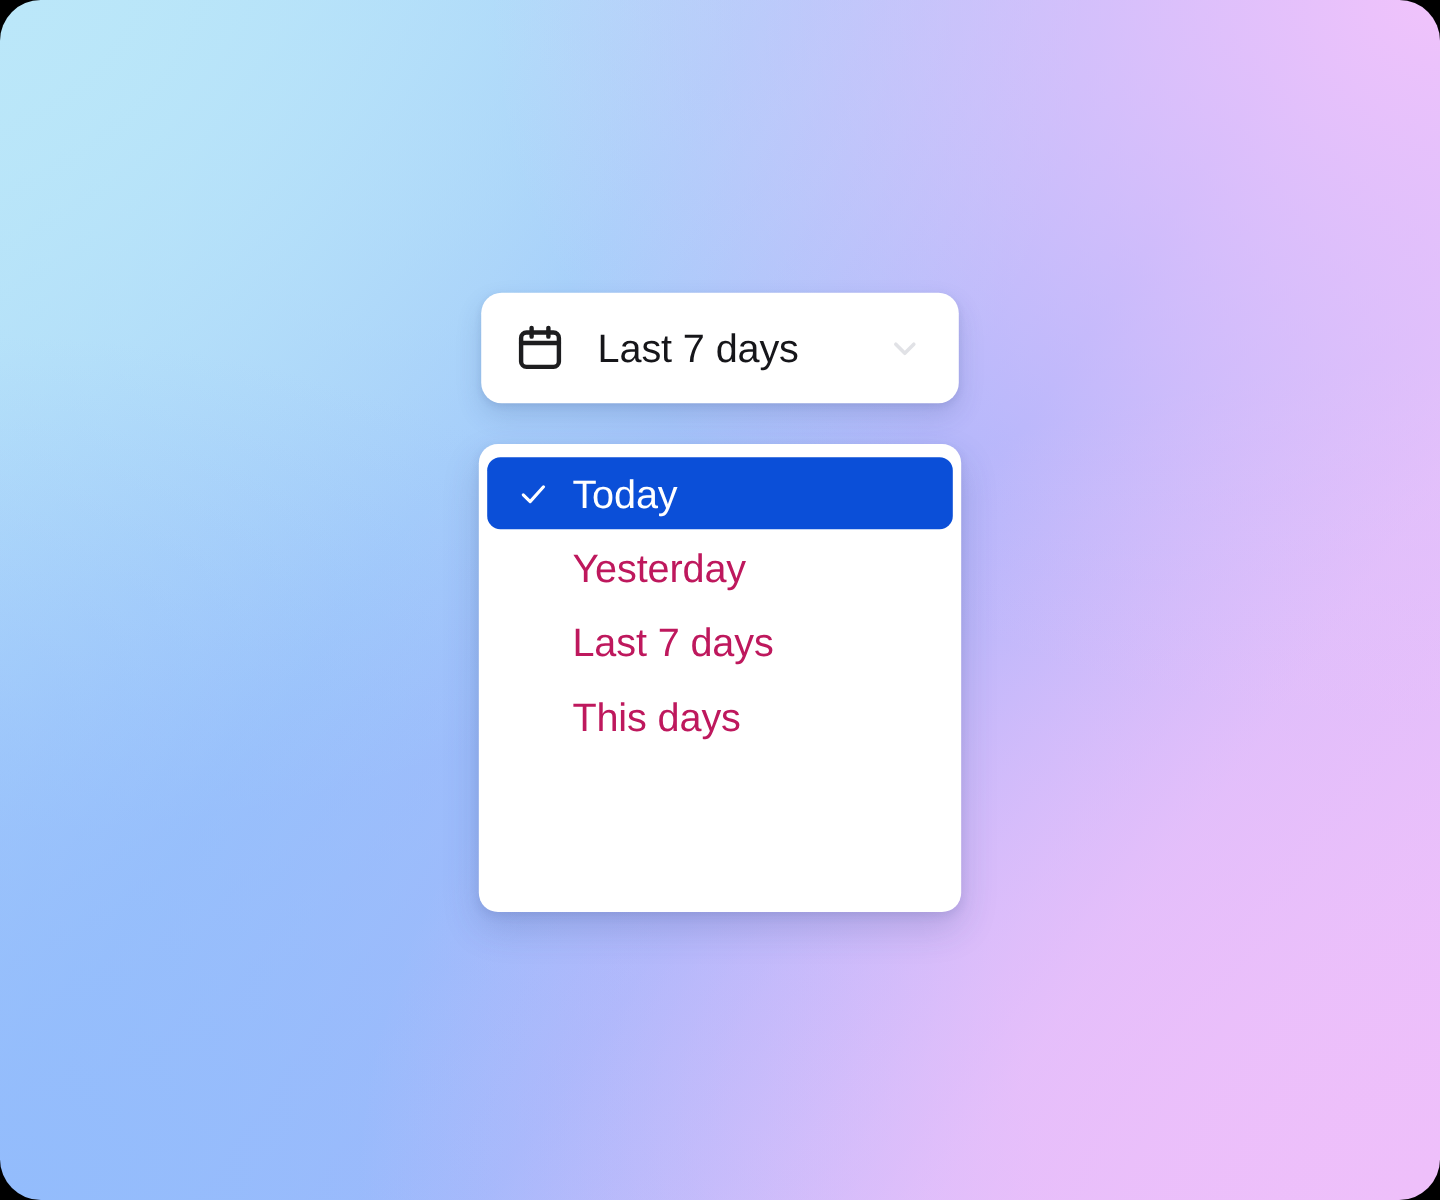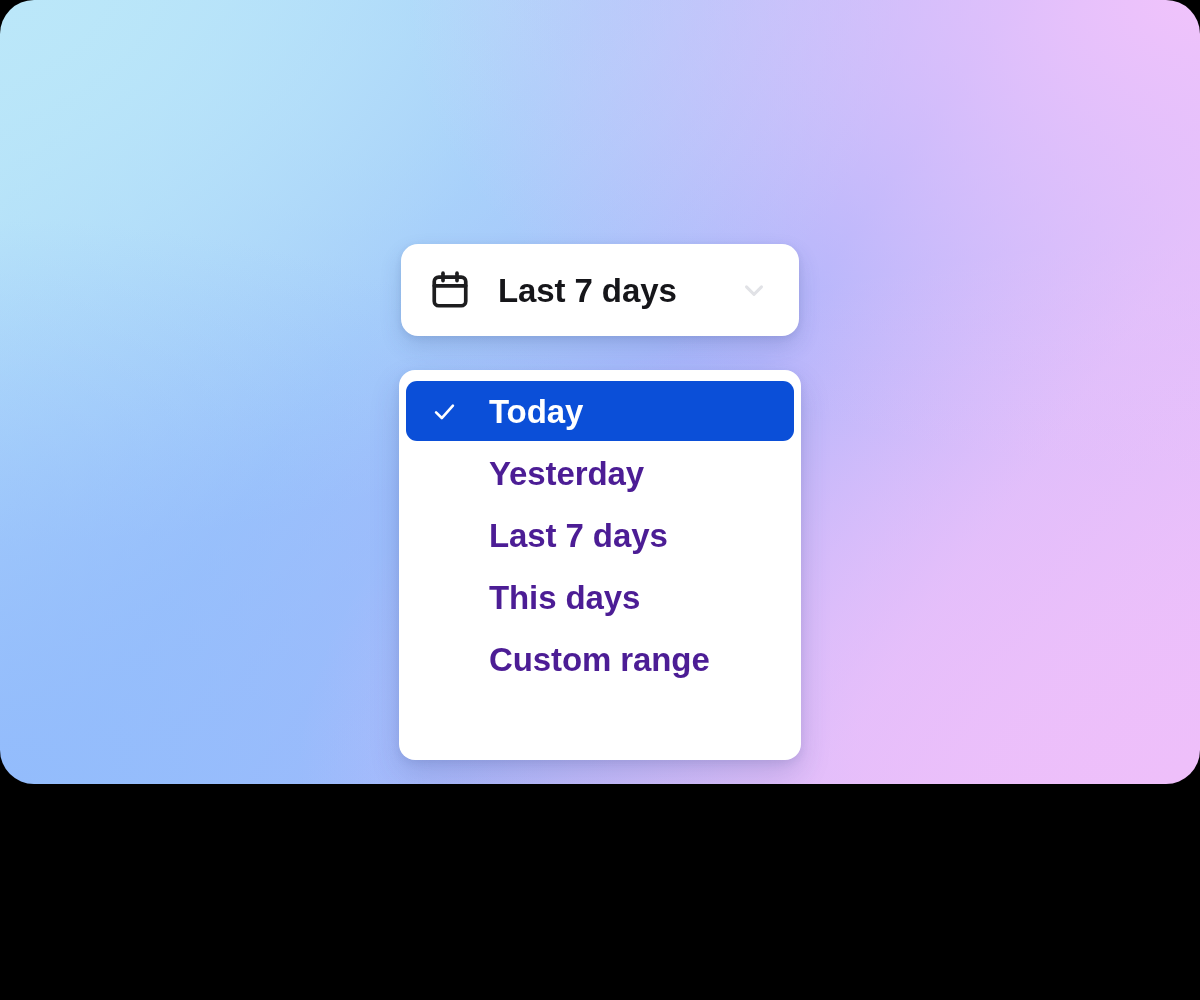--- a/index.html
+++ b/index.html
@@ -11,30 +11,29 @@
     width: 1200px;
     height: 1000px;
     overflow: hidden;
     font-family: "Liberation Sans", sans-serif;
   }
 
   
   #canvas {
     position: relative;
     width: 1200px;
-    height: 784px;
+    height: 1000px;
     border-radius: 34px;
     overflow: hidden;
     background:
       radial-gradient(120% 110% at 100% 0%,   #f0c3fb 0%,  rgba(240,195,251,0) 55%),
       radial-gradient(130% 120% at 100% 100%, #eebffa 0%,  rgba(238,191,250,0) 58%),
       radial-gradient(120% 120% at 0% 100%,   #93bcfc 0%,  rgba(147,188,252,0) 60%),
       radial-gradient(130% 120% at 0% 0%,     #bbe7f9 0%,  rgba(187,231,249,0) 58%),
       linear-gradient(125deg, #b6e4f8 0%, #9dc3fb 34%, #a9b4fb 58%, #d9befb 78%, #eec1fa 100%);
-    font-weight: bold;
   }
 
   
   #trigger {
     position: absolute;
     left: 401px;
     top: 244px;
     width: 398px;
     height: 92px;
     background: #ffffff;
@@ -89,40 +88,39 @@
   }
   .menu-item {
     height: 60px;
     display: flex;
     align-items: center;
     box-sizing: border-box;
     padding-left: 25px;
     border-radius: 11px;
     margin-bottom: 2px;
     cursor: pointer;
-    gap: 12px;
   }
   .menu-item .check-slot {
     width: 30px;
     flex: 0 0 30px;
     display: flex;
     align-items: center;
     justify-content: flex-start;
   }
   .menu-item .check-icon {
     width: 27px;
     height: 27px;
     display: block;
     color: #ffffff;
   }
   .menu-item .item-label {
     margin-left: 16px;
     font-size: 33px;
     line-height: 1;
-    color: #4c1d95;
+    color: #be185d;
     letter-spacing: -0.1px;
     white-space: nowrap;
   }
   .menu-item.selected {
     background: #0b4fd8;
   }
   .menu-item.selected .item-label {
     color: #ffffff;
   }
 </style>
@@ -164,19 +162,15 @@
       <span class="check-slot"></span>
       <span class="item-label">Last 7 days</span>
     </div>
 
 
     <div class="menu-item">
       <span class="check-slot"></span>
       <span class="item-label">This days</span>
     </div>
 
-    <div class="menu-item">
-      <span class="check-slot"></span>
-      <span class="item-label">Custom range</span>
-    </div>
 
   </div>
 </div>
 
 </body></html>

